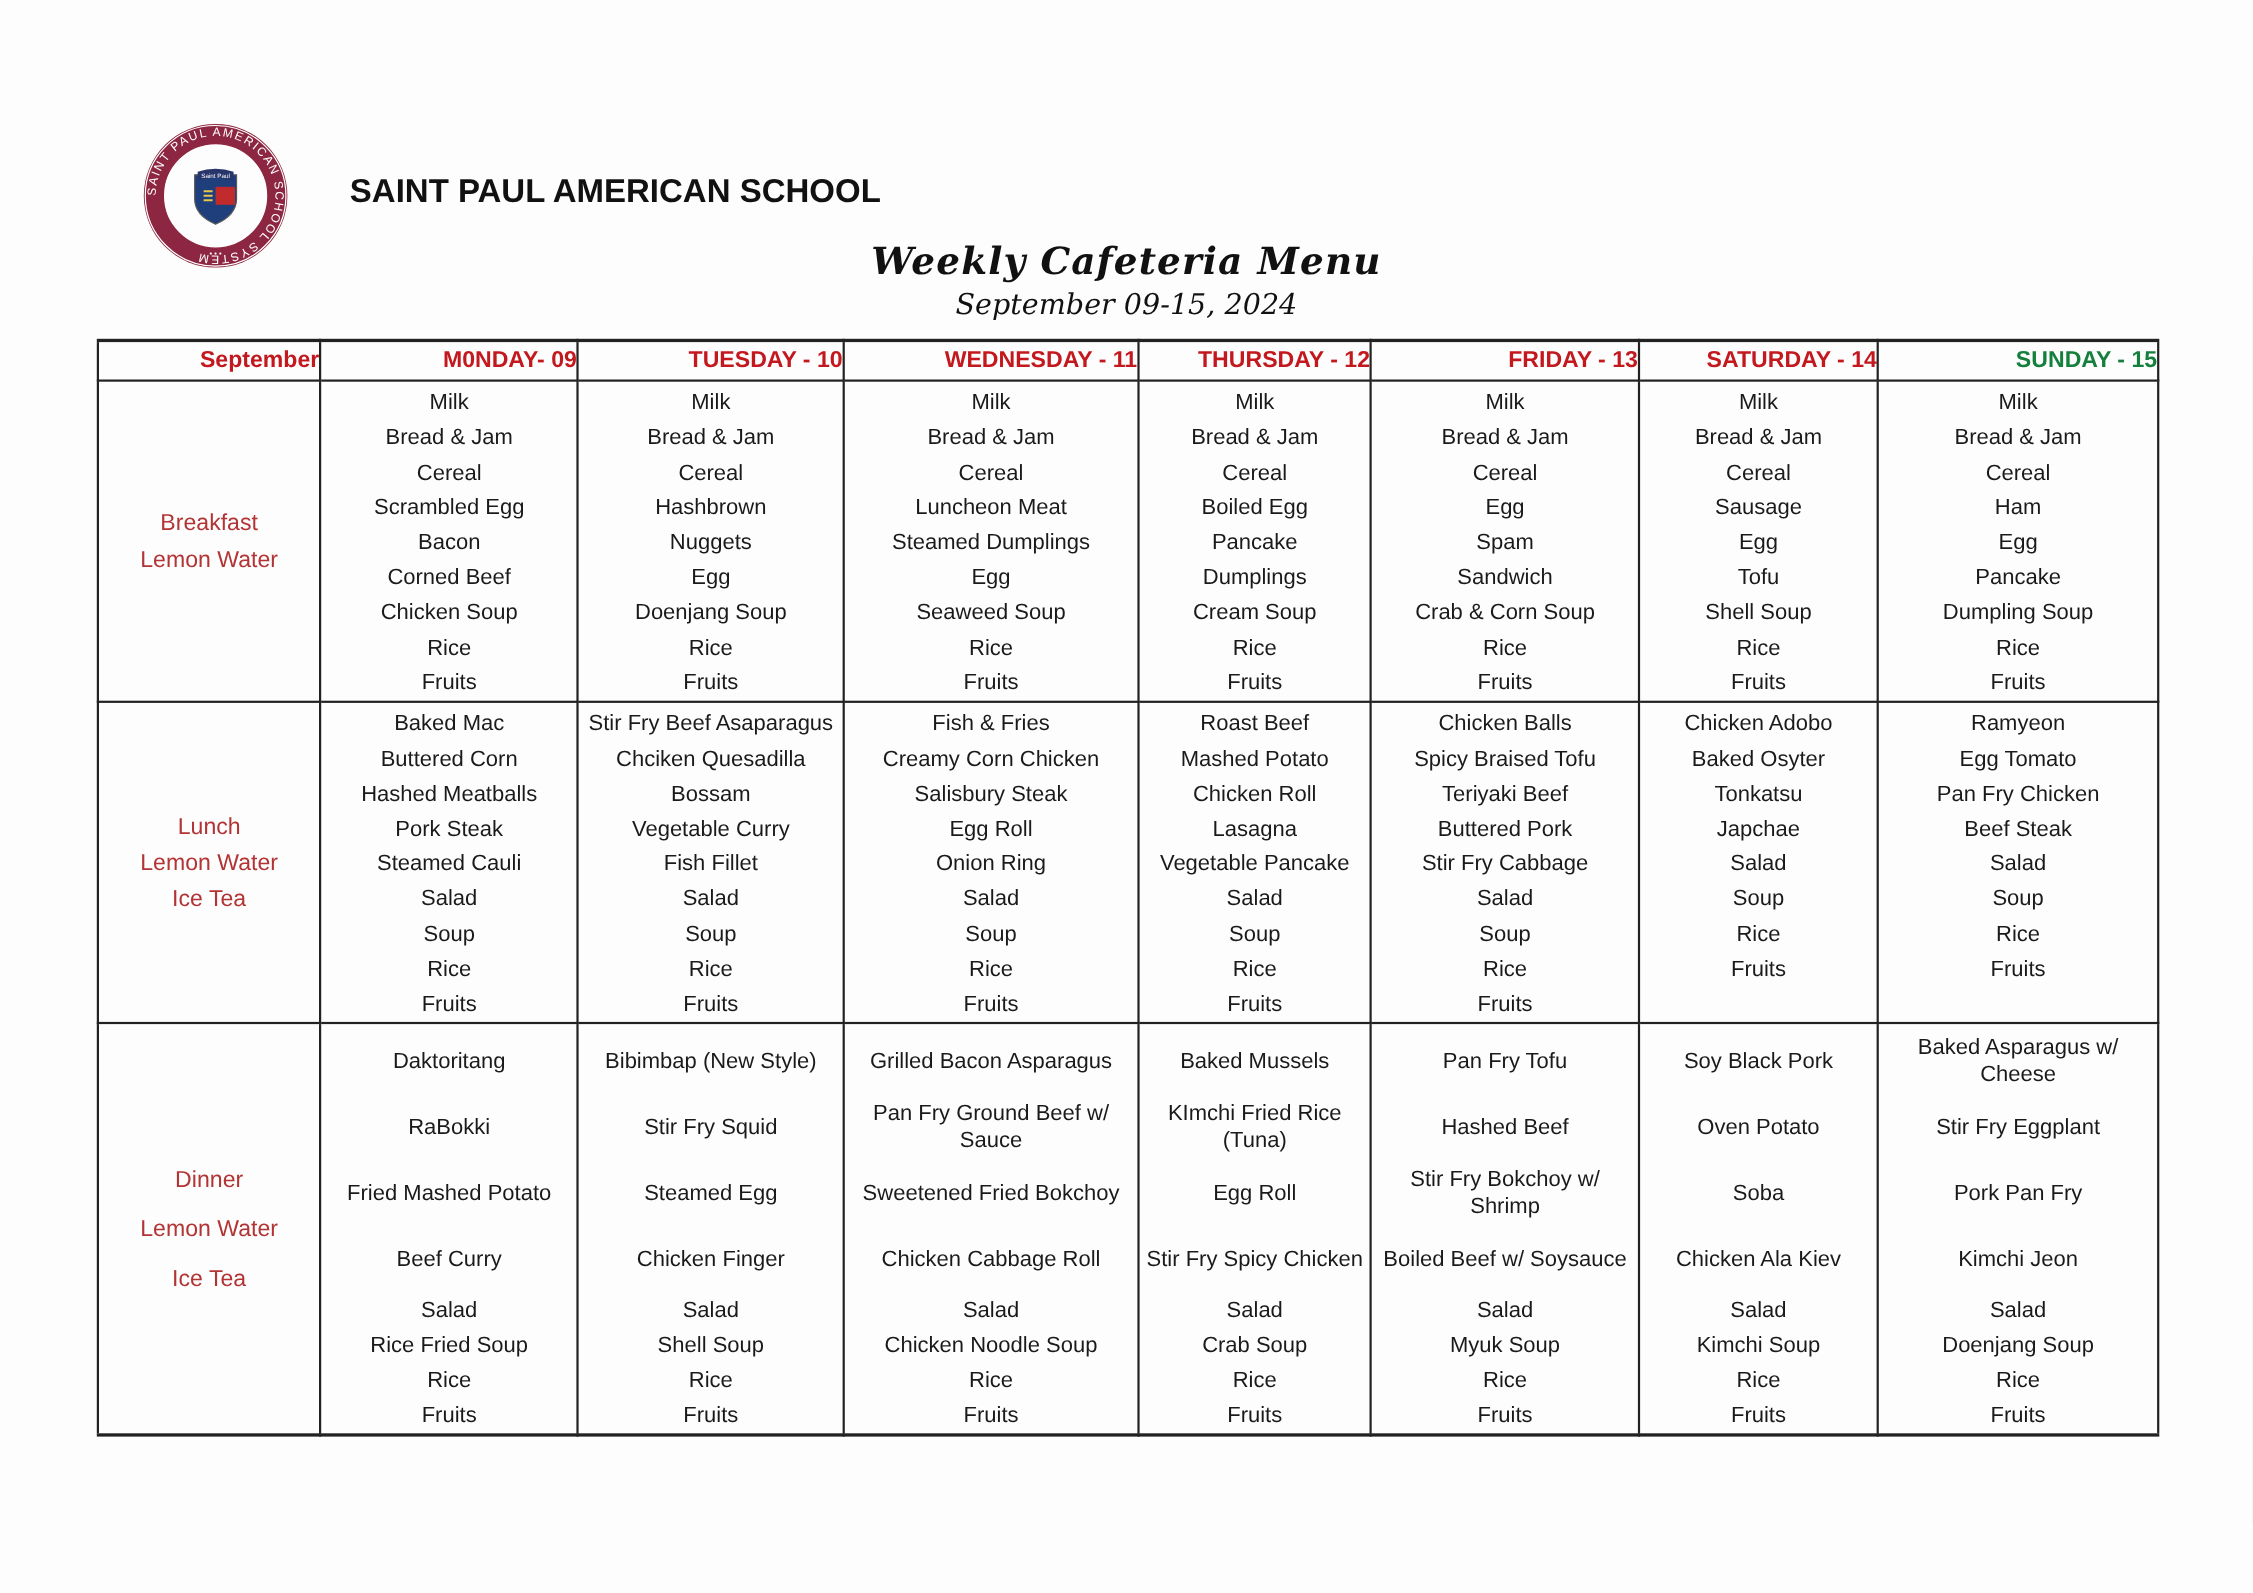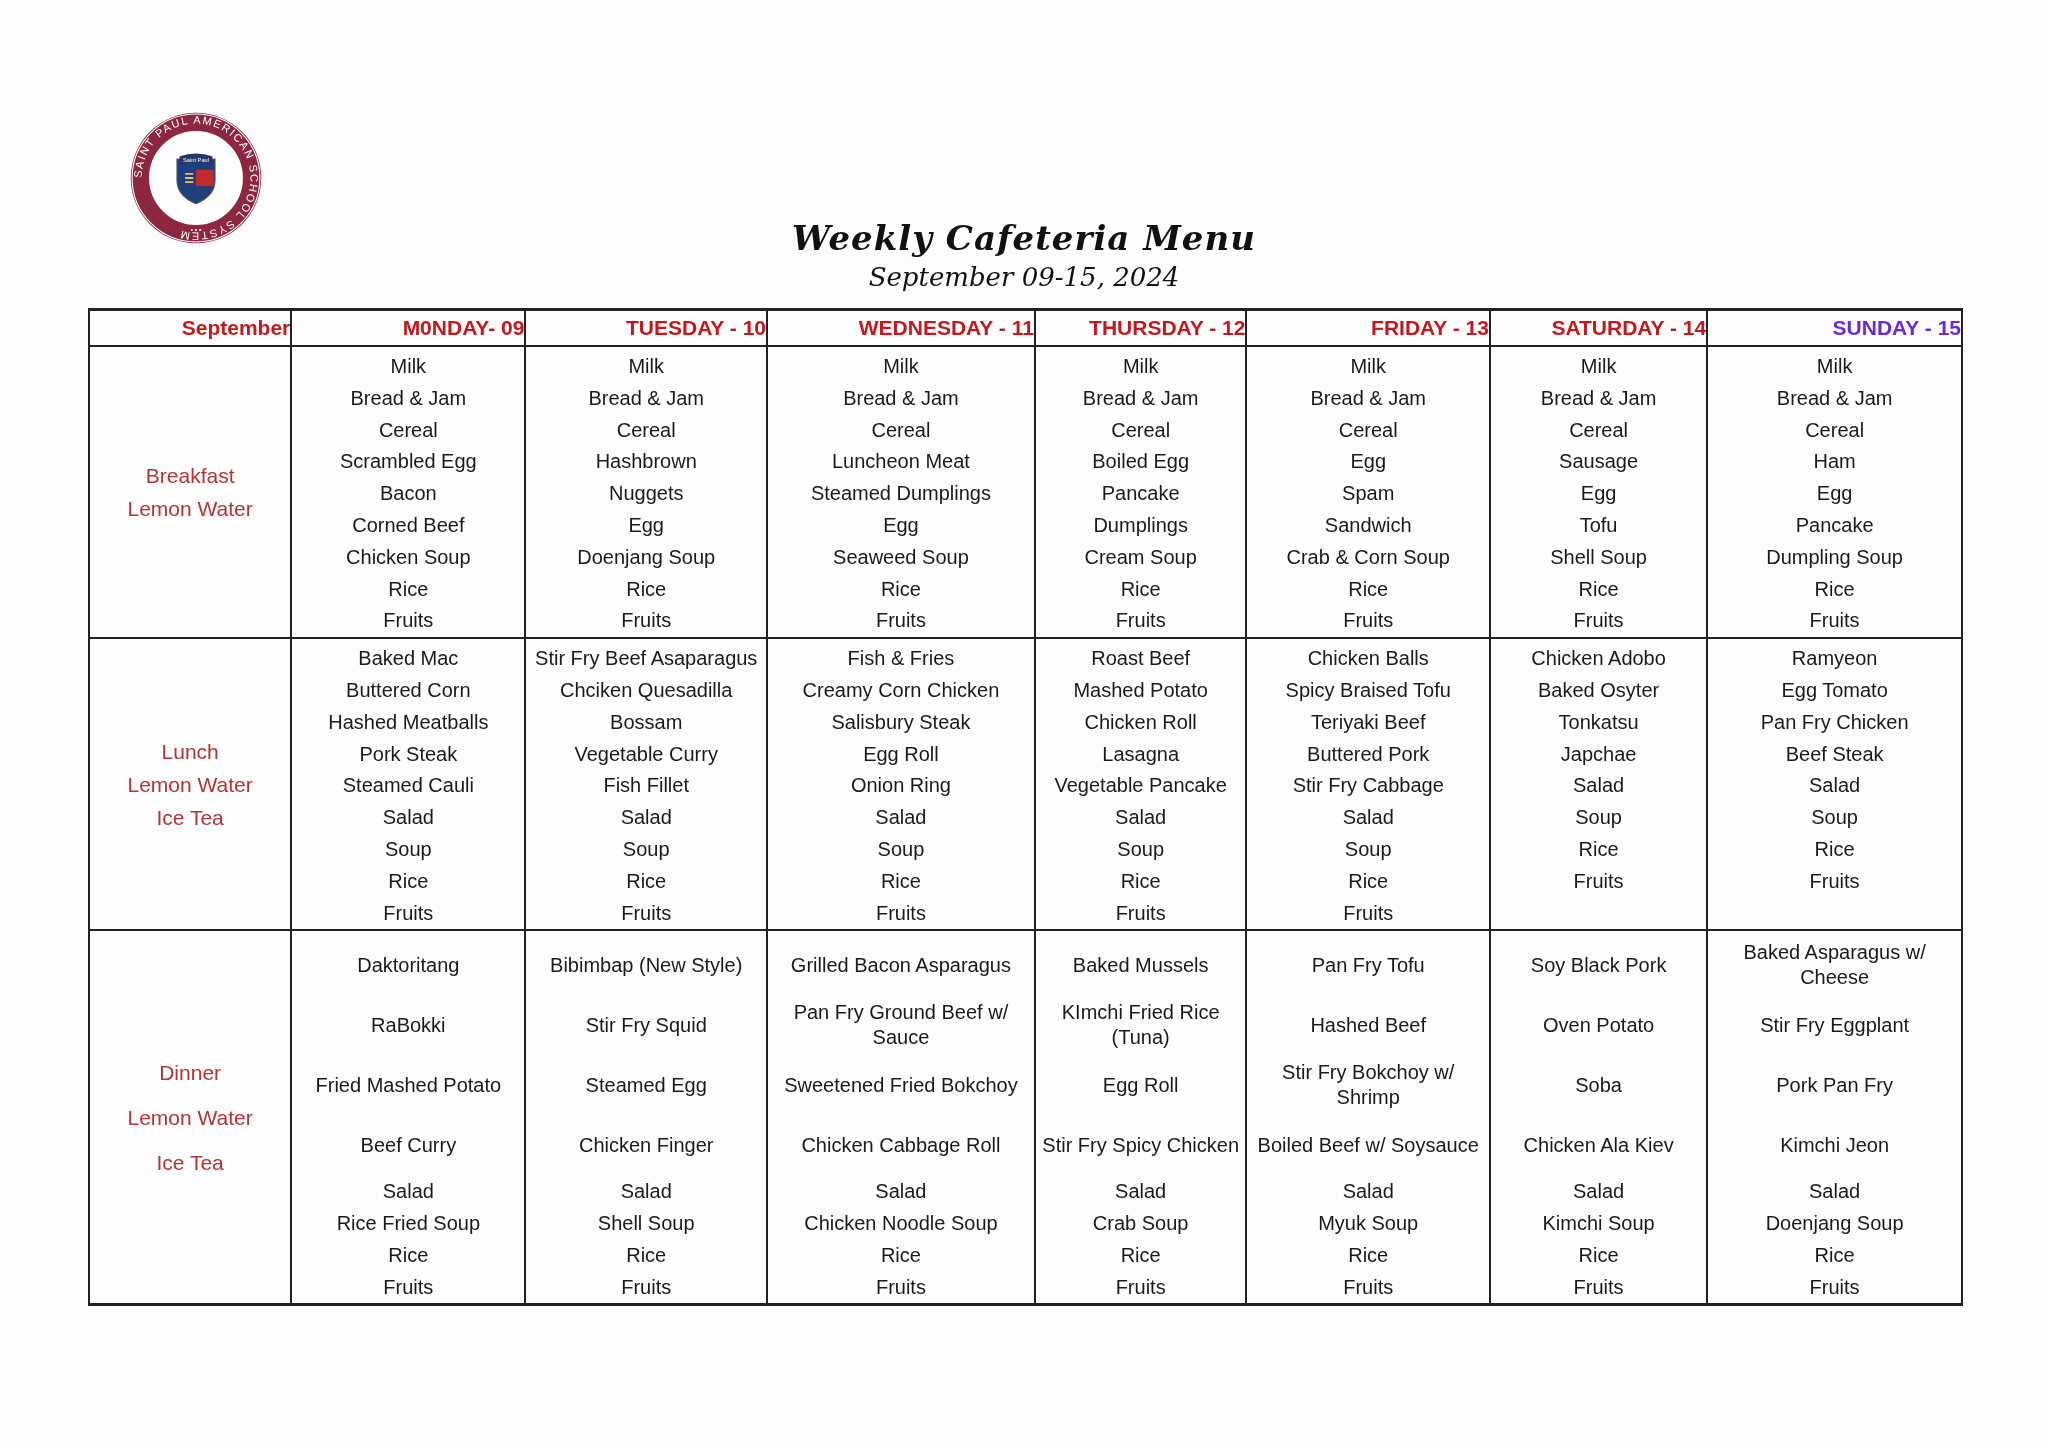--- a/index.html
+++ b/index.html
@@ -123,20 +123,21 @@
     </text>
 
     <path d="M36 36 h28 v16 c0 9 -7 14 -14 17 c-7 -3 -14 -8 -14 -17 z" fill="#1F3E7C" stroke="#5a5a5a" stroke-width="0.8"></path>
     <rect x="50" y="44" width="13" height="12" fill="#C22B2B"></rect>
     <path d="M38 40 q12 -4 24 0 l0 -6 q-12 -4 -24 0 z" fill="#27356B"></path>
     <text x="50" y="38" font-size="4.2" fill="#ffffff" text-anchor="middle" font-family="Liberation Sans, sans-serif">Saint Paul</text>
     <path d="M42 47 h6 M42 50 h6 M42 53 h6" stroke="#e8c84a" stroke-width="1.4"></path>
     <text x="50" y="90" font-size="5" fill="#ffffff" text-anchor="middle">• • •</text>
   </svg>
 
+  <div class="school-name">SAINT PAUL AMERICAN SCHOOL</div>
   <div class="doc-title">Weekly Cafeteria Menu</div>
   <div class="doc-subtitle">September 09-15, 2024</div>
 
   <table class="menu">
     <colgroup>
       <col style="width:10.8%">
       <col style="width:12.5%">
       <col style="width:12.9%">
       <col style="width:14.3%">
       <col style="width:11.3%">
@@ -146,21 +147,21 @@
     </colgroup>
     <thead>
       <tr>
         <th class="day-th" style="color: rgb(194, 24, 30);">September</th>
         <th class="day-th" style="color: rgb(194, 24, 30);">M0NDAY- 09</th>
         <th class="day-th" style="color: rgb(194, 24, 30);">TUESDAY - 10</th>
         <th class="day-th" style="color: rgb(194, 24, 30);">WEDNESDAY - 11</th>
         <th class="day-th" style="color: rgb(194, 24, 30); padding-left: 28px;">THURSDAY - 12</th>
         <th class="day-th" style="color: rgb(194, 24, 30);">FRIDAY - 13</th>
         <th class="day-th" style="color: rgb(194, 24, 30);">SATURDAY - 14</th>
-        <th class="day-th" style="color: #6d28d9;">SUNDAY - 15</th>
+        <th class="day-th" style="color: #15803d;">SUNDAY - 15</th>
       </tr>
     </thead>
     <tbody>
         <tr class="row-breakfast">
           <td class="label-cell" style="color: rgb(178, 52, 52);">
             <div class="label-line">Breakfast</div>
             <div class="label-line">Lemon Water</div>
           </td>
           <td class="menu-cell">
             <div class="menu-item">Milk</div>

